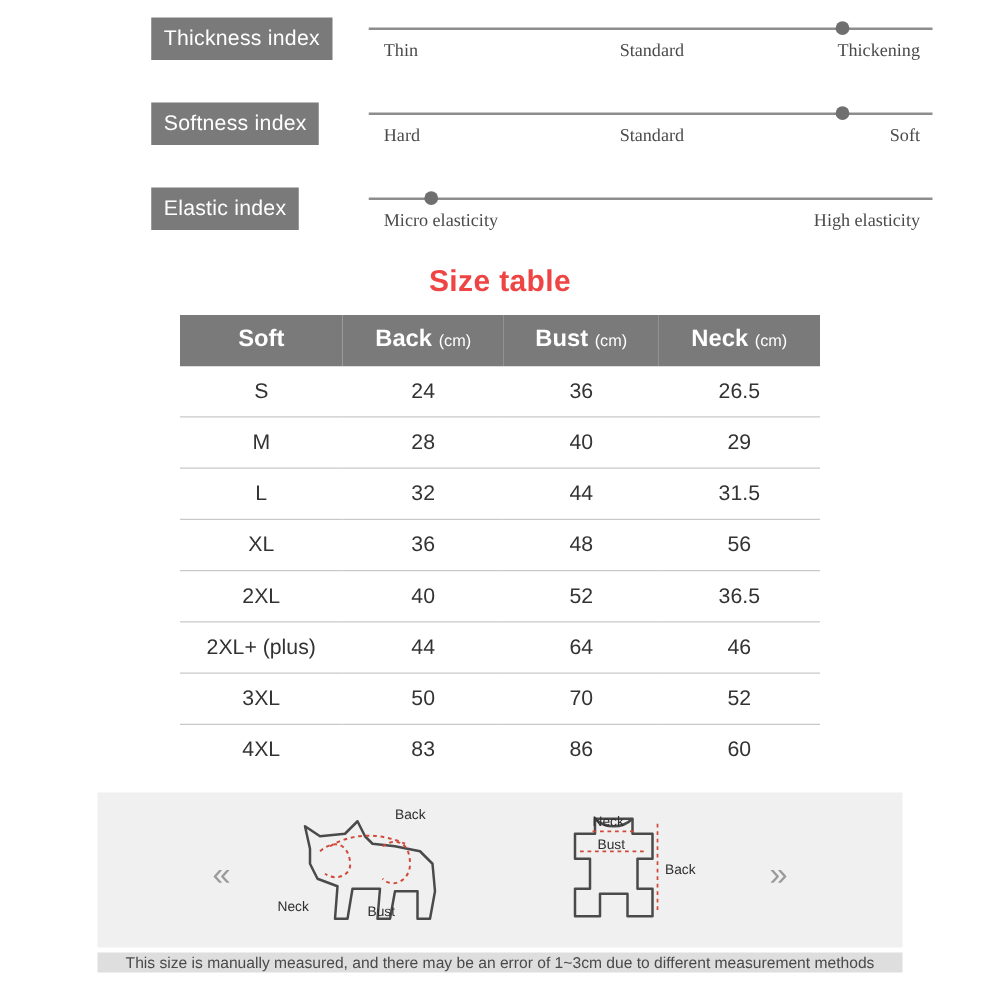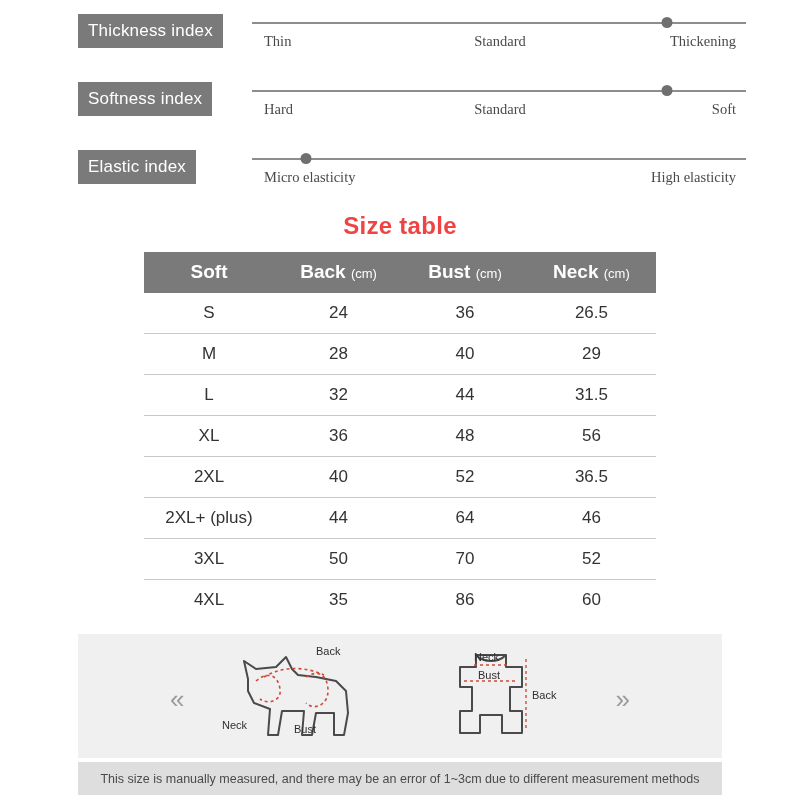--- a/index.html
+++ b/index.html
@@ -12,20 +12,21 @@
     background: #ffffff;
     font-family: "Liberation Sans", sans-serif;
     color: #3d3d3d;
     position: relative;
     overflow: hidden;
   }
 
   
   .indices {
     padding: 8px 0 0 0;
+    margin-left: 43px;
   }
   .index-row {
     display: flex;
     align-items: flex-start;
     height: 68px;
     position: relative;
   }
   .index-label {
     background: #7a7a7a;
     color: #ffffff;
@@ -141,21 +142,21 @@
     gap: 20px;
     align-items: center;
   }
 
   
   .footnote {
     position: absolute;
     left: 78px;
     right: 78px;
     top: 762px;
-    height: 33px;
+    height: 16px;
     background: #dedede;
     color: #4a4a4a;
     font-size: 12.5px;
     display: flex;
     align-items: center;
     justify-content: center;
     text-align: center;
   }
 
   svg text {
@@ -259,21 +260,21 @@
       <td>46</td>
     </tr>
     <tr>
       <td class="size-cell">3XL</td>
       <td>50</td>
       <td>70</td>
       <td>52</td>
     </tr>
     <tr>
       <td class="size-cell">4XL</td>
-      <td>35</td>
+      <td>83</td>
       <td>86</td>
       <td>60</td>
     </tr>
   </tbody>
 </table>
 
 <div class="illus">
   <div class="arrow left">«</div>
   <div class="arrow right">»</div>
 

